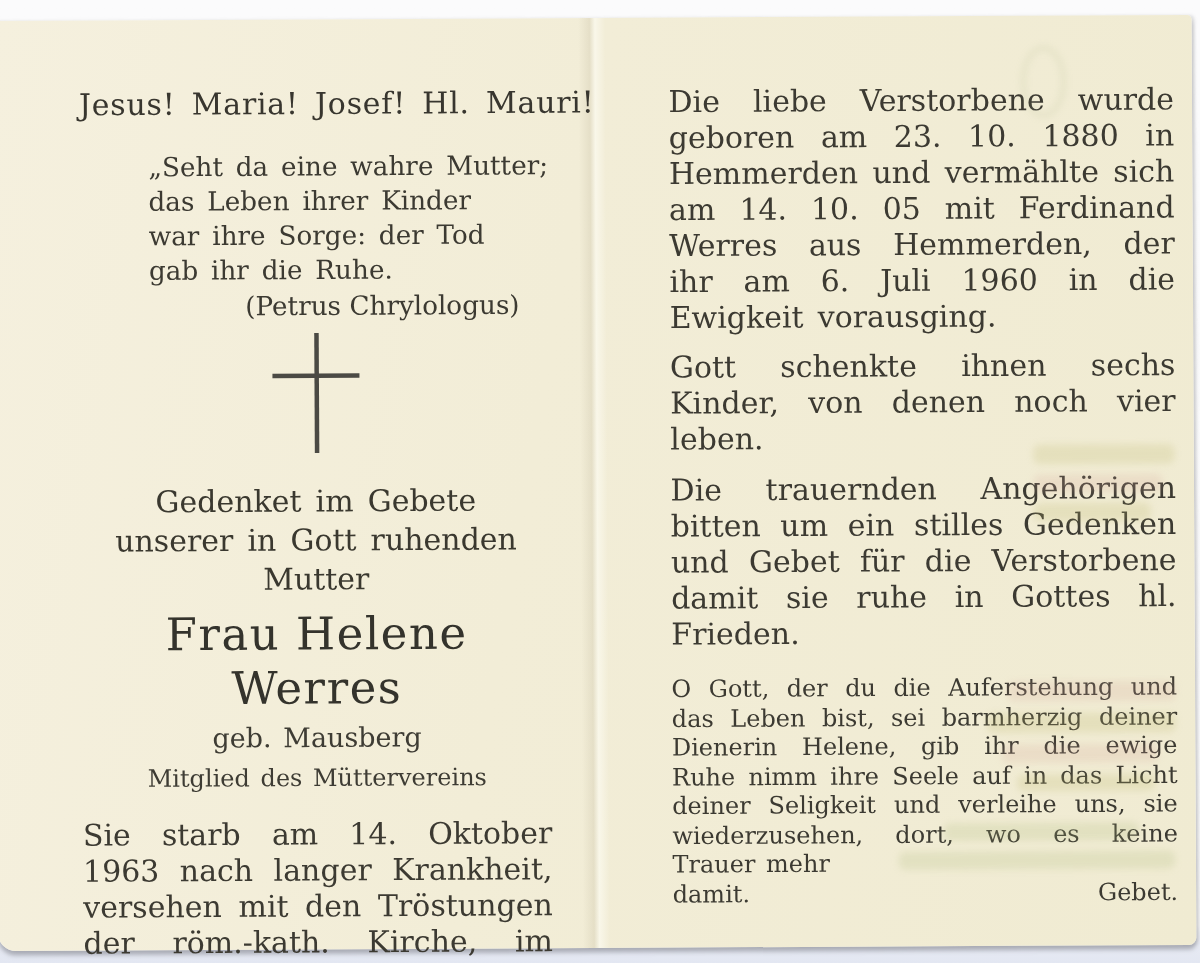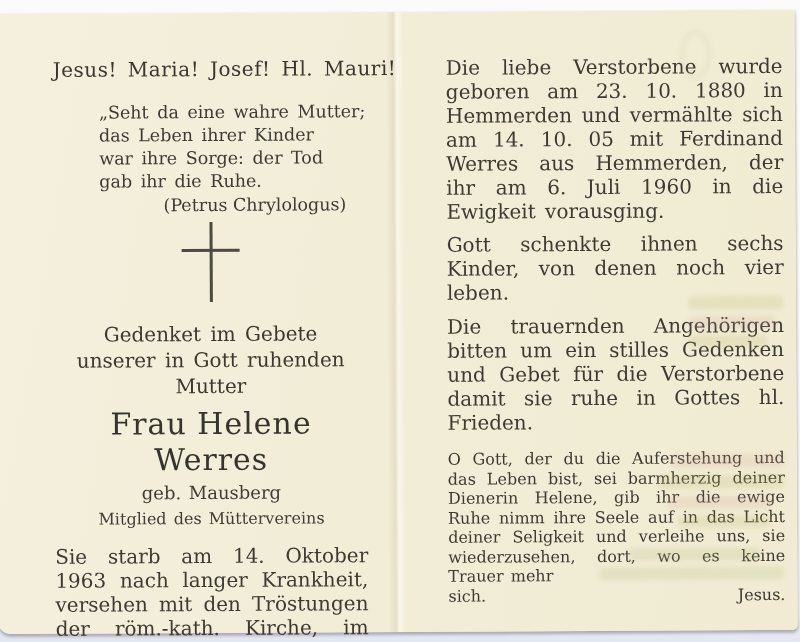--- a/index.html
+++ b/index.html
@@ -92,22 +92,22 @@
     <div class="para">Sie starb am 14. Oktober 1963 nach langer Krankheit, versehen mit den Tröstungen der röm.-kath. Kirche, im Alter von 83 Jahren.</div>
   </div>
 
   <div class="page page-right">
     <div class="para p-bio">Die liebe Verstorbene wurde geboren am 23. 10. 1880 in Hemmerden und vermählte sich am 14. 10. 05 mit Ferdinand Werres aus Hemmerden, der ihr am 6. Juli 1960 in die Ewigkeit vorausging.</div>
     <div class="para p-children">Gott schenkte ihnen sechs Kinder, von denen noch vier leben.</div>
     <div class="para p-mourning">Die trauernden Angehörigen bitten um ein stilles Gedenken und Gebet für die Verstorbene damit sie ruhe in Gottes hl. Frieden.</div>
 
     <div class="prayer">O Gott, der du die Auferstehung und das Leben bist, sei barmherzig deiner Dienerin Helene, gib ihr die ewige Ruhe nimm ihre Seele auf in das Licht deiner Seligkeit und verleihe uns, sie wiederzusehen, dort, wo es keine Trauer mehr</div>
     <div class="prayer-last">
-      <span>sich.</span>
-      <span>Jesus.</span>
+      <span>damit.</span>
+      <span>Gebet.</span>
     </div>
 
   </div>
 
   <div class="ghost ghost-ring"></div>
 
   <div class="ghost" style="left:692px;top:286px;width:94px;">
     <div class="row g-olive" style="height:13px;margin-bottom:7px;"></div>
     <div class="row g-rose" style="height:12px;margin-bottom:7px;width:86px;"></div>
     <div class="row g-olive" style="height:12px;width:78px;"></div>

